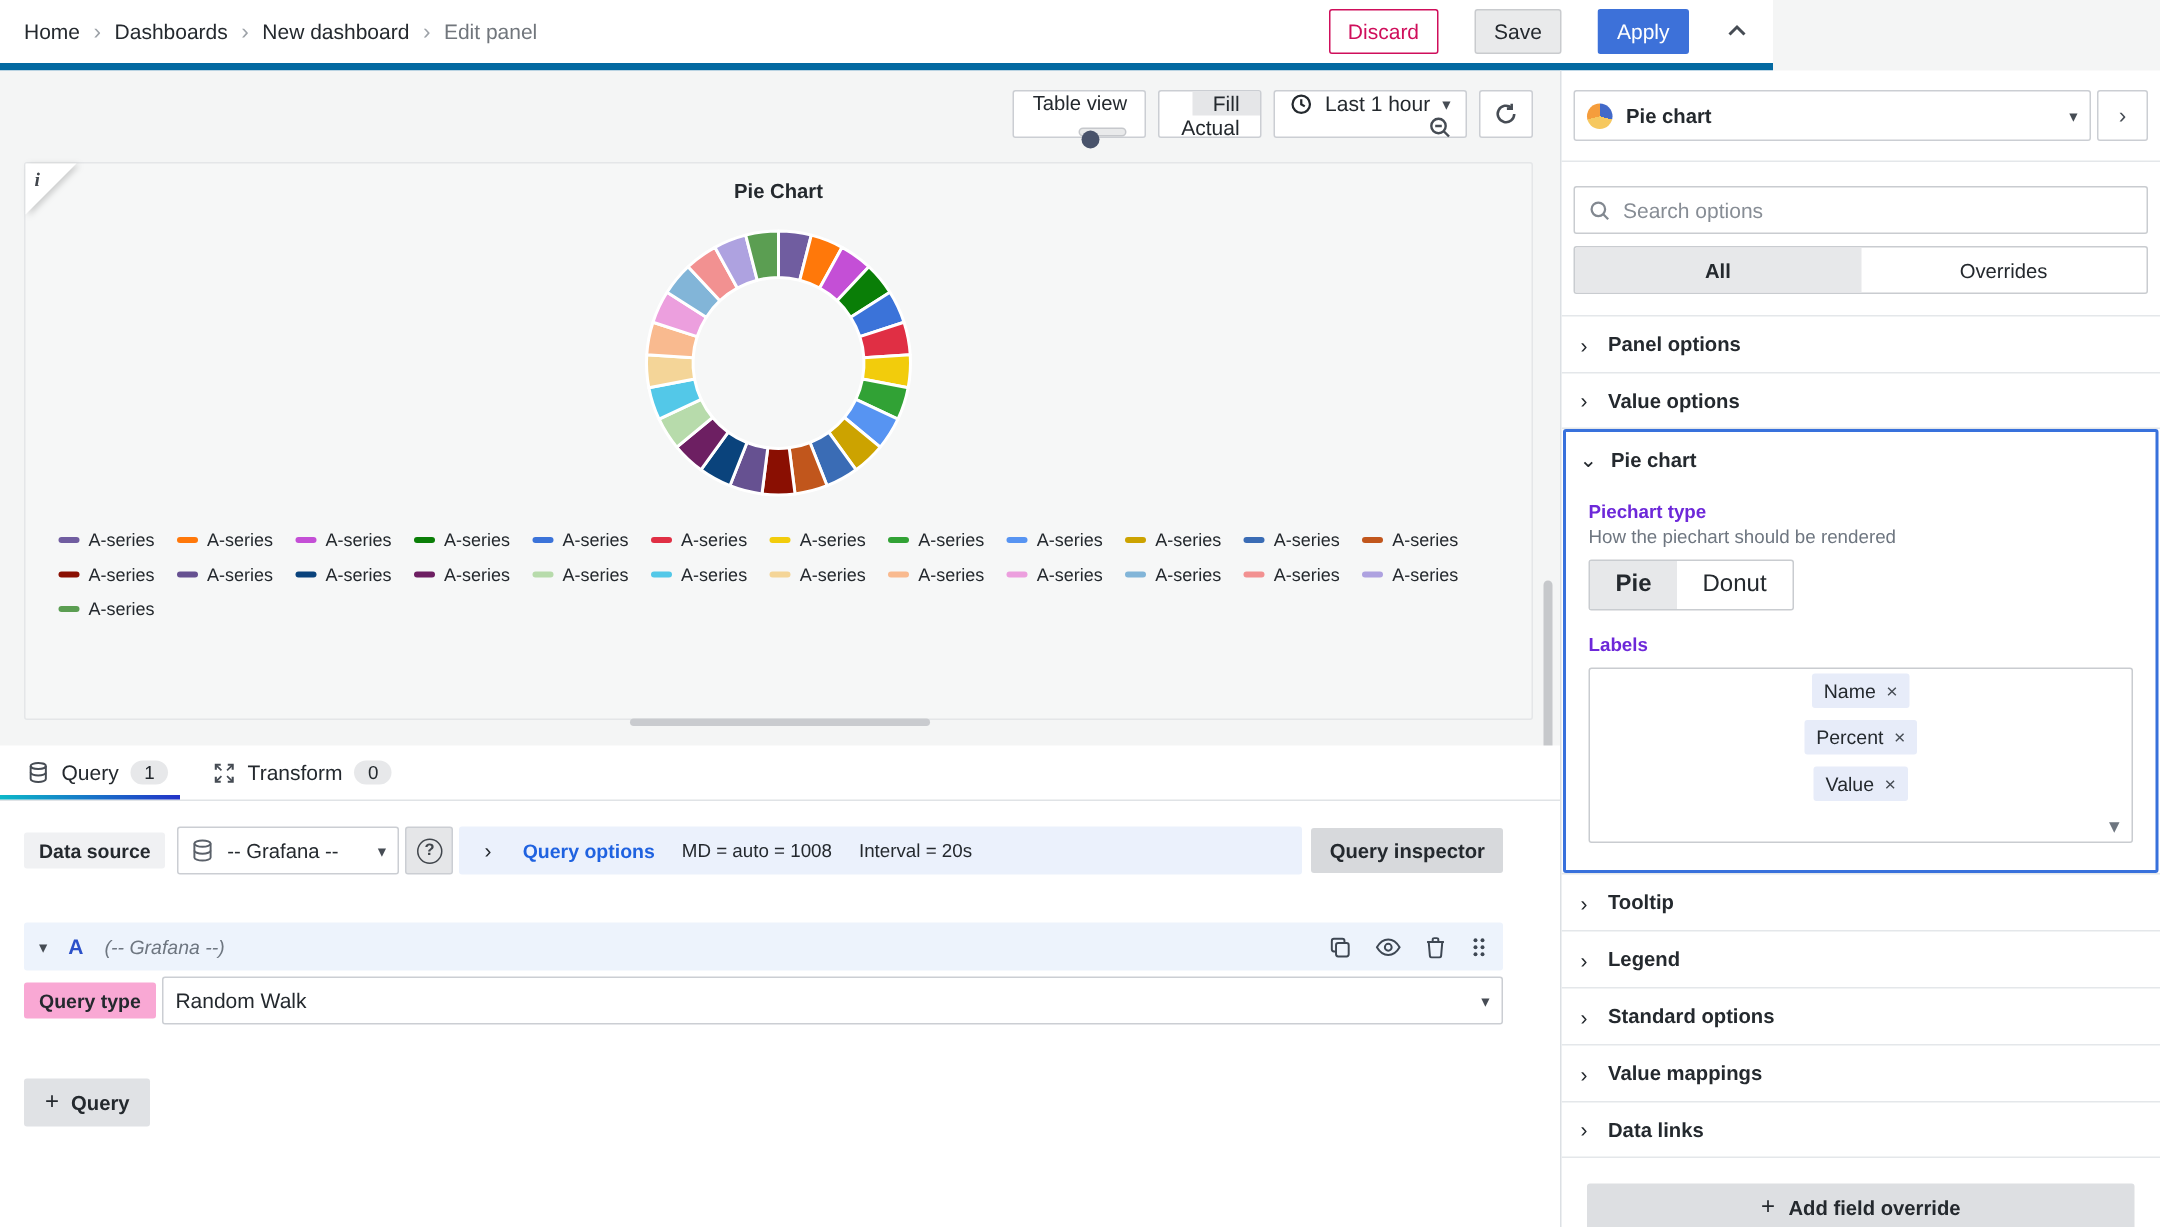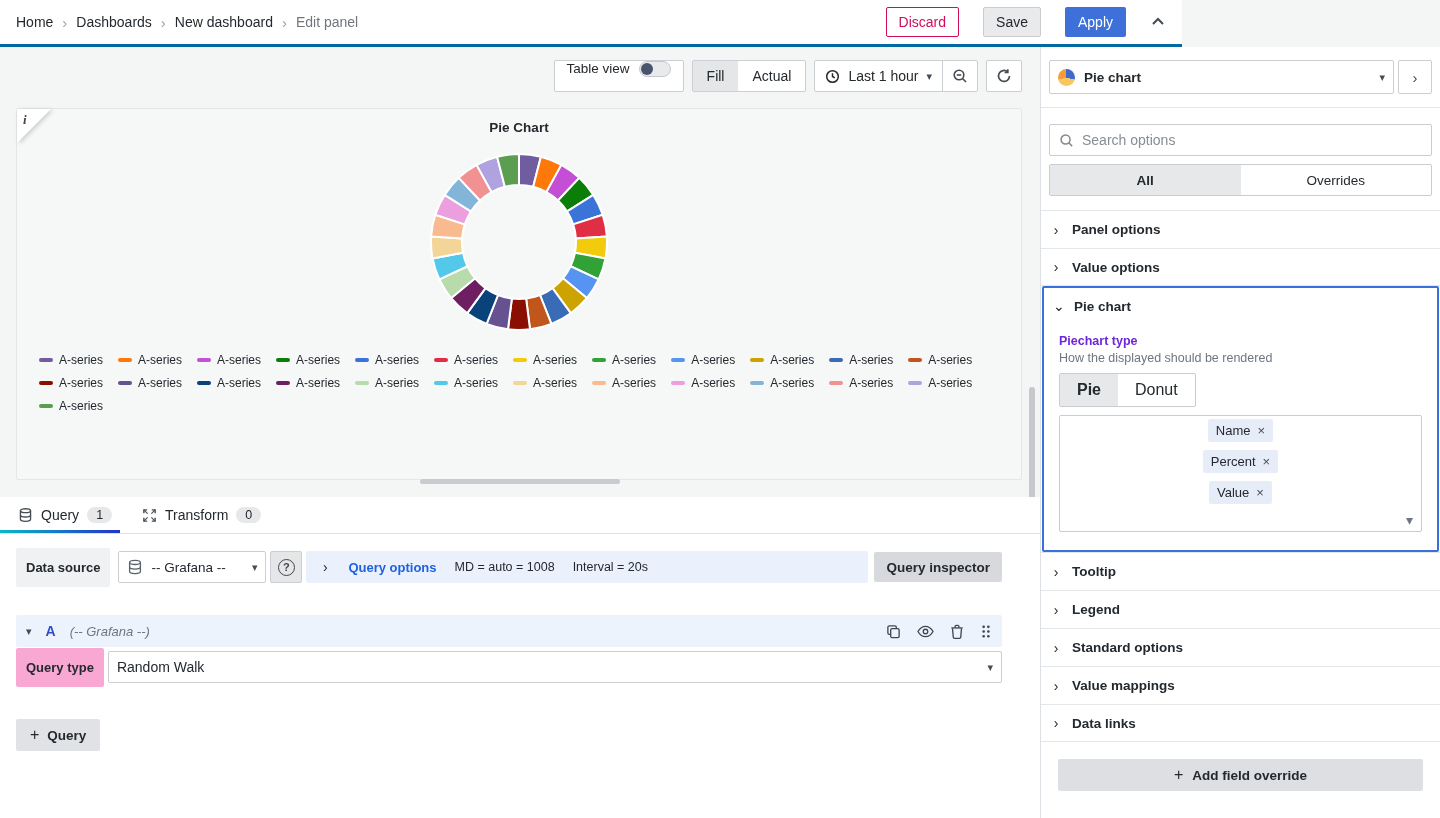--- a/index.html
+++ b/index.html
@@ -2,42 +2,42 @@
 <html><head>
 <meta charset="utf-8">
 <style>
   * { margin:0; padding:0; box-sizing:border-box; }
   html,body { width:1440px; height:818px; overflow:hidden; }
   body { font-family:"Liberation Sans", sans-serif; font-size:14px; color:#24292e; background:#f4f5f5; }
   svg { display:block; }
 
   
   .app-header { position:absolute; top:0; left:0; width:1182px; height:47px; background:#fff;
-    border-bottom:3px solid #0369a1; display:flex; align-items:center; justify-content:space-between; padding:0 16px; }
+    border-bottom:5px solid #0369a1; display:flex; align-items:center; justify-content:space-between; padding:0 16px; }
   .breadcrumb { display:flex; align-items:center; gap:9px; font-size:14px; }
   .crumb { color:#24292e; cursor:pointer; }
   .crumb-sep { color:#9da2a8; font-size:15px; }
   .crumb-current { color:#71767c; }
   .header-actions { display:flex; align-items:center; gap:24px; }
   .btn { height:30px; display:inline-flex; align-items:center; border-radius:2px; padding:0 12px;
     font-size:14px; font-weight:500; border:1px solid transparent; cursor:pointer; white-space:nowrap; }
   .btn-danger-outline { background:#fff; border-color:#cf0e5b; color:#cf0e5b; }
   .btn-secondary { background:#e9eaeb; border-color:#c9cbce; color:#24292e; }
   .btn-primary { background:#3d71d9; color:#fff; }
   .btn-flat { background:#d7d9dc; border:none; color:#24292e; font-weight:700; font-size:13.5px; }
   .icon-btn { background:none; border:none; color:#464c54; display:inline-flex; align-items:center; cursor:pointer; }
 
   
   .main { position:absolute; top:47px; left:0; width:1440px; height:771px; display:flex; }
   .left-pane { position:relative; width:1040px; height:771px; background:#f4f5f5; }
   .sidebar { position:relative; width:400px; height:771px; background:#fff; border-left:1px solid #dce0e4; overflow:hidden; }
 
   
   .viz-toolbar { position:absolute; top:13px; right:18px; display:flex; gap:8px; height:32px; }
-  .tb-group { background:#fff; border:1px solid #cbced3; border-radius:2px; display:flex; align-items:flex-start; }
+  .tb-group { background:#fff; border:1px solid #cbced3; border-radius:2px; display:flex; align-items:flex-end;flex-direction:column; }
   .table-view-group { padding:0 12px; gap:9px; font-size:13.5px; }
   .toggle { width:32px; height:16px; border-radius:9px; background:#e9eaeb; border:1px solid #c6c8cc; position:relative; cursor:pointer; }
   .toggle-knob { position:absolute; left:1px; top:1px; width:12px; height:12px; border-radius:50%; background:#49536b; }
   .seg-opt { padding:0 14px; height:30px; display:flex; align-items:center; font-weight:500; cursor:pointer; }
   .seg-opt.selected { background:#e5e6e8; }
   .time-btn { padding:0 10px; gap:8px; display:flex; align-items:center; font-weight:500; cursor:pointer; height:30px; }
   .tb-divider { width:1px; height:30px; background:#cbced3; }
   .sq-btn { width:34px; height:30px; display:flex; align-items:center; justify-content:center; cursor:pointer; color:#464c54; }
   .chev { color:#464c54; font-size:11px; }
 
@@ -62,21 +62,21 @@
   .tab { position:relative; display:flex; align-items:center; gap:8px; font-weight:500; cursor:pointer; padding:0 2px; }
   .tab-underline { position:absolute; left:-16px; right:-6px; bottom:0; height:3px;
     background:linear-gradient(90deg,#0cb8c8,#2333c8); }
   .tab .ticon { color:#464c54; }
   .badge { background:#e7e8ea; border-radius:10px; padding:1px 9px; font-size:12.5px; font-weight:400; color:#24292e; }
 
   
   .query-area { position:absolute; left:16px; top:488px; width:986px; background:transparent; }
   .qe-bg { position:absolute; left:0; top:487px; width:1040px; height:284px; background:#fff; }
   .ds-row { display:flex; align-items:center; height:32px; margin-top:16px; }
-  .inline-label { background:#f0f1f3; border-radius:2px; padding:0 10px; height:39px; display:flex; align-items:center;
+  .inline-label { background:#f0f1f3; border-radius:2px; padding:0 10px; height:24px; display:flex; align-items:center;
     font-weight:700; font-size:13px; }
   .select-box { background:#fff; border:1px solid #cbced3; border-radius:2px; height:32px; display:flex; align-items:center;
     padding:0 8px; gap:8px; cursor:pointer; }
   .ds-select { width:148px; margin-left:8px; font-size:13.5px; }
   .help-btn { width:32px; height:32px; margin-left:4px; background:#e5e6e8; border:1px solid #cbced3; border-radius:2px;
     display:flex; align-items:center; justify-content:center; cursor:pointer; }
   .help-circle { width:17px; height:17px; border:1.5px solid #41464c; border-radius:50%; font-size:11px; font-weight:700;
     display:flex; align-items:center; justify-content:center; color:#41464c; }
   .q-options-bar { flex:1; margin-left:4px; margin-right:6px; background:#ebf1fc; height:32px; border-radius:2px;
     display:flex; align-items:center; gap:18px; padding:0 14px; cursor:pointer; }
@@ -479,25 +479,26 @@
         </div>
       </div>
 
     <div class="pie-section">
       <div class="pie-section-header">
         <span class="opt-chev">⌄</span>
         <span class="opt-label">Pie chart</span>
       </div>
       <div class="pie-section-body">
         <div class="field-label">Piechart type</div>
-        <div class="field-desc">How the displayed should be rendered</div>
+        <div class="field-desc">How the piechart should be rendered</div>
         <div class="radio-group">
           <span class="radio-opt selected">Pie</span>
           <span class="radio-opt">Donut</span>
         </div>
+        <div class="field-label" style="margin-top:16px;">Labels</div>
         <div class="multiselect" id="labels-multiselect">
           <span class="chip">
               <span>Name</span>
               <span class="x">×</span>
             </span>
             <span class="chip">
               <span>Percent</span>
               <span class="x">×</span>
             </span>
             <span class="chip">

